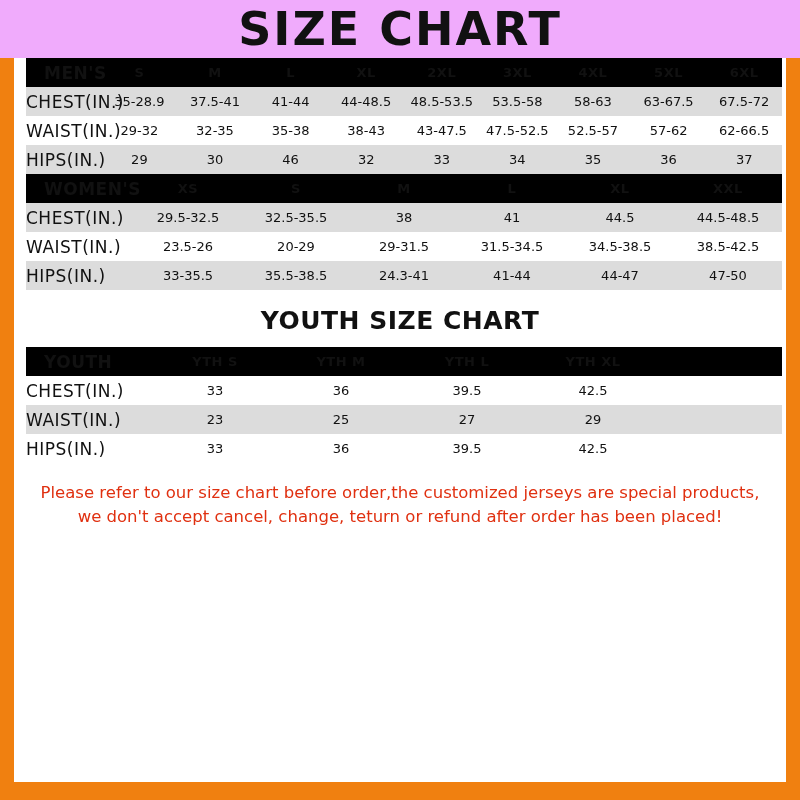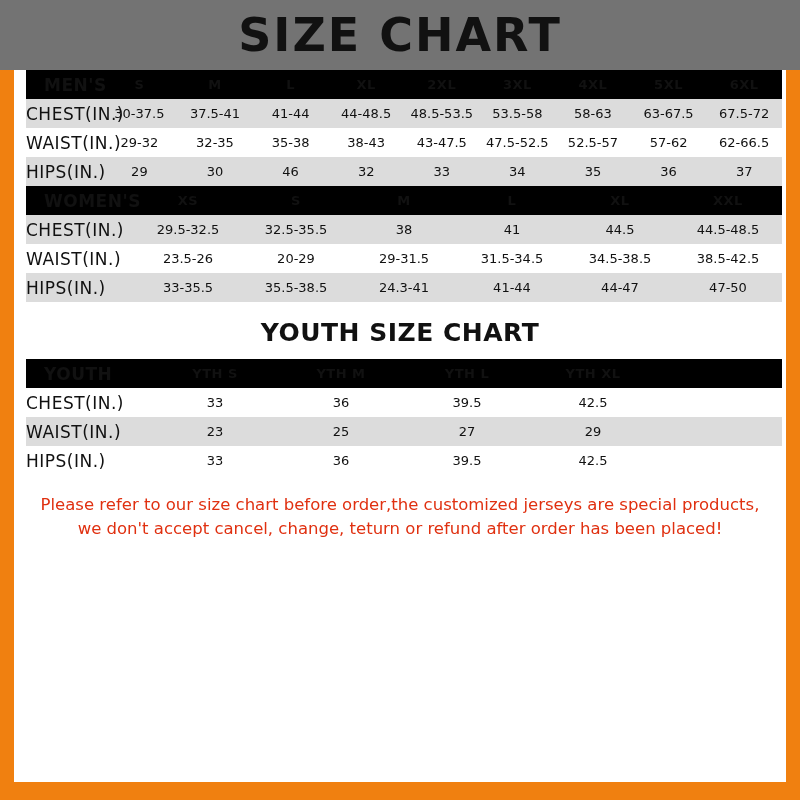--- a/index.html
+++ b/index.html
@@ -16,22 +16,22 @@
   .page {
     position: relative;
     width: 800px;
     height: 800px;
     background: #ffffff;
     box-sizing: border-box;
     border-left: 14px solid #f08010;
     border-right: 14px solid #f08010;
   }
   .banner {
-    background: #737373;
-    height: 70px;
+    background: #f0abfc;
+    height: 58px;
     display: flex;
     align-items: center;
     justify-content: center;
     margin: 0 -14px;
   }
   .banner-title {
     font-family: "DejaVu Sans", sans-serif;
     font-weight: bold;
     font-size: 46px;
     letter-spacing: 2px;
@@ -129,21 +129,21 @@
           <th>2XL</th>
           <th>3XL</th>
           <th>4XL</th>
           <th>5XL</th>
           <th>6XL</th>
         </tr>
       </thead>
       <tbody>
         <tr class="shade">
           <td class="rowhead">CHEST(IN.)</td>
-          <td>30-37.5</td>
+          <td>35-28.9</td>
           <td>37.5-41</td>
           <td>41-44</td>
           <td>44-48.5</td>
           <td>48.5-53.5</td>
           <td>53.5-58</td>
           <td>58-63</td>
           <td>63-67.5</td>
           <td>67.5-72</td>
         </tr>
         <tr class="plain">

